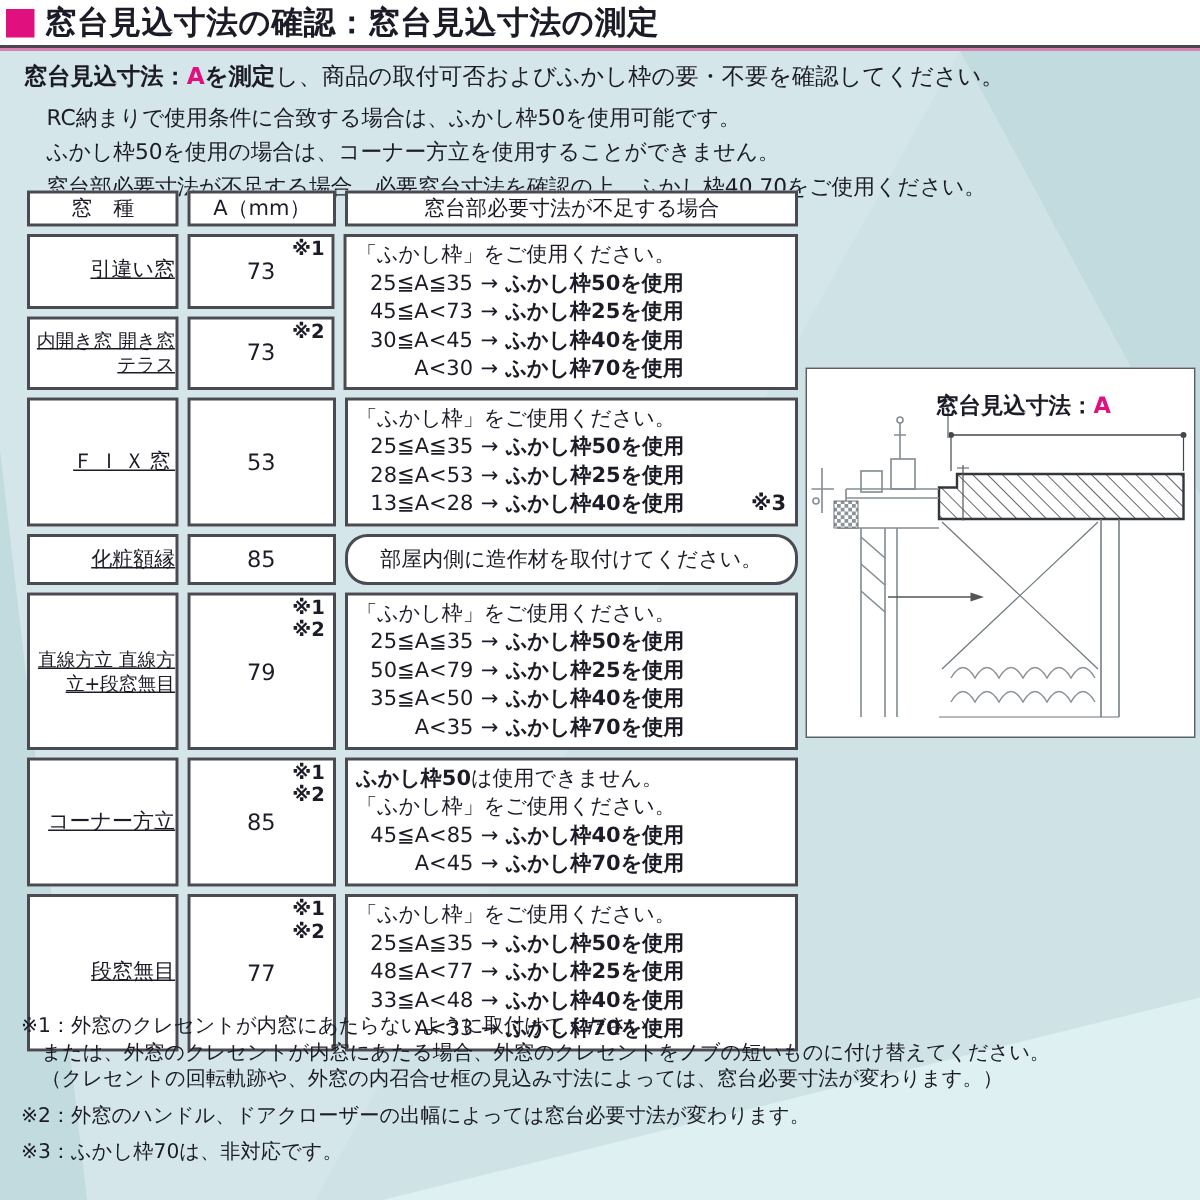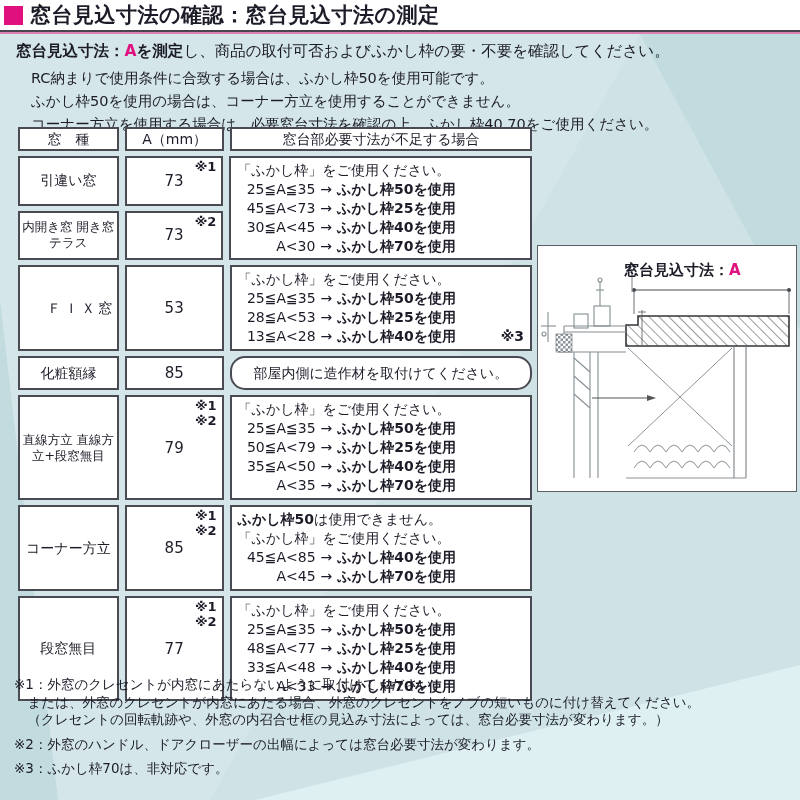--- a/index.html
+++ b/index.html
@@ -28,21 +28,21 @@
   .lead { font-size:15.5px; margin:0 0 7px 0; }
   .lead b { font-weight:bold; }
   .accent { color:var(--accent); font-weight:bold; }
   .sub { font-size:14.5px; margin:4px 0 4px 15px; }
 
   
   .table { position:absolute; left:18px; top:127px; width:514px; z-index:2; font-size:14px; }
   .trow { display:flex; gap:6px; margin-bottom:5px; align-items:stretch; }
   .box { background:#fff; border:2px solid var(--line); box-sizing:border-box; }
   .c1 { width:106px; display:flex; align-items:center; justify-content:center; }
-  .c1 .kind { width:100%; text-align:center; white-space:pre-line; line-height:17px; }
+  .c1 .kind { width:100%; text-align:right; white-space:pre-line; line-height:17px;text-decoration:underline; }
   .c1 .kind.small { font-size:12.5px; line-height:16px; }
   .c1 .kind.wide { letter-spacing:3px;padding-left:26px; }
   .c2 { width:104px; position:relative; display:flex; align-items:center; justify-content:center; }
   .marks { position:absolute; top:1px; right:5px; font-weight:bold; font-size:13px;
            line-height:15px; white-space:pre-line; text-align:right; }
   .a-val { font-size:15px; }
   .c3 { width:318px; padding:3px 6px; line-height:19px; }
   .c3.center { display:flex; align-items:center; justify-content:center; padding:2px 4px; text-align:center;border-radius:15px; }
   .hcell { min-height:24px; display:flex; align-items:center; justify-content:center;
            padding:1px 4px; line-height:17px; }
@@ -82,21 +82,21 @@
 
 <header class="titlebar">
   <span class="bullet"></span>
   <h1 class="title">窓台見込寸法の確認：窓台見込寸法の測定</h1>
 </header>
 
 <section class="intro">
   <p class="lead"><b>窓台見込寸法：</b><b class="accent">A</b><b>を測定</b><span>し、商品の取付可否およびふかし枠の要・不要を確認してください。</span></p>
   <p class="sub">RC納まりで使用条件に合致する場合は、ふかし枠50を使用可能です。</p>
   <p class="sub">ふかし枠50を使用の場合は、コーナー方立を使用することができません。</p>
-  <p class="sub">コーナー方立を使用する場合は、必要窓台寸法を確認の上、ふかし枠40,70をご使用ください。</p>
+  <p class="sub">窓台部必要寸法が不足する場合、必要窓台寸法を確認の上、ふかし枠40,70をご使用ください。</p>
 </section>
 
 <section class="table">
 
   <div class="trow">
     <div class="box c1 hcell">窓　種</div>
     <div class="box c2 hcell">A（mm）</div>
     <div class="box c3 hcell">窓台部必要寸法が不足する場合</div>
   </div>
 

